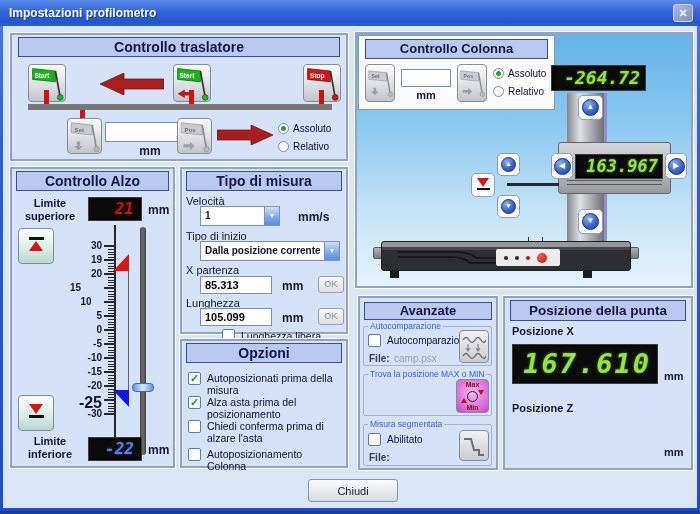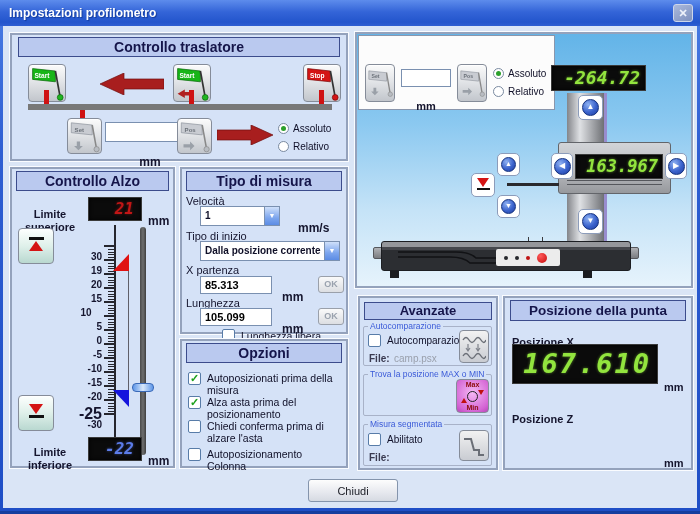--- a/index.html
+++ b/index.html
@@ -15,21 +15,21 @@
          text-shadow:1px 1px 1px #123a9a; }
   .closebtn { position:absolute; right:7px; top:4px; width:20px; height:18px; border-radius:3px;
          background:linear-gradient(145deg,#aab9dc,#7e91be); border:1px solid #cdd6ea;
          color:#eef2fa; font-size:11px; font-weight:bold; text-align:center; line-height:16px; }
   .client { position:absolute; left:3px; top:26px; width:694px; height:482px; background:#dae5f6; }
 
   .grp { position:absolute; background:#d5e2f7; border:2px solid #94a2bc; box-shadow:0 0 0 1px #fafcff; }
   .grp-hd { position:absolute; height:20px; background:#bac9ef; border:1px solid #3c4c8c;
          color:#15154a; font-weight:bold; font-size:14px; text-align:center; line-height:18px; }
   .lbl { position:absolute; font-size:11px; color:#15152e; }
-  .b { font-weight:bold;margin-top:11px; }
+  .b { font-weight:bold; }
 
   .btn3d { position:absolute; border:1px solid #858c99; border-radius:4px;
          background:linear-gradient(180deg,#fbfbfb 0%,#e3e5e8 45%,#c2c6cc 100%);
          box-shadow:inset 0 1px 0 #fff; }
   .limitbtn { background:linear-gradient(180deg,#fdfffe 0%,#dff0ea 50%,#b9d8d0 100%); }
   .icon-stack { position:absolute; left:0; right:0; display:flex; flex-direction:column; align-items:center; }
   .bar { width:15px; height:3px; background:#111; }
   .tri-up { width:0; height:0; border-left:7px solid transparent; border-right:7px solid transparent; border-bottom:10px solid #d41414; }
   .tri-down { width:0; height:0; border-left:7px solid transparent; border-right:7px solid transparent; border-top:10px solid #d41414; }
 
@@ -200,21 +200,21 @@
     <div style="position:absolute;left:92px;top:174px;width:10px;height:2px;background:#26262e;"></div>
     <div style="position:absolute;left:92px;top:188px;width:10px;height:2px;background:#26262e;"></div>
     <div style="position:absolute;left:92px;top:202px;width:10px;height:2px;background:#26262e;"></div>
     <div style="position:absolute;left:92px;top:216px;width:10px;height:2px;background:#26262e;"></div>
     <div style="position:absolute;left:92px;top:230px;width:10px;height:2px;background:#26262e;"></div>
     <div style="position:absolute;left:92px;top:244px;width:10px;height:2px;background:#26262e;"></div>
 
     <div class="lbl b" style="left:58px;top:71px;width:32px;text-align:right;font-size:10px;">30</div>
     <div class="lbl b" style="left:58px;top:85px;width:32px;text-align:right;font-size:10px;">19</div>
     <div class="lbl b" style="left:58px;top:99px;width:32px;text-align:right;font-size:10px;">20</div>
-    <div class="lbl b" style="left:58px;top:113px;width:32px;text-align:right;font-size:10px;">15</div>
+    <div class="lbl b" style="left:58px;top:113px;width:32px;text-align:left;font-size:10px;">15</div>
     <div class="lbl b" style="left:58px;top:127px;width:32px;text-align:center;font-size:10px;">10</div>
     <div class="lbl b" style="left:58px;top:141px;width:32px;text-align:right;font-size:10px;">5</div>
     <div class="lbl b" style="left:58px;top:155px;width:32px;text-align:right;font-size:10px;">0</div>
     <div class="lbl b" style="left:58px;top:169px;width:32px;text-align:right;font-size:10px;">-5</div>
     <div class="lbl b" style="left:58px;top:183px;width:32px;text-align:right;font-size:10px;">-10</div>
     <div class="lbl b" style="left:58px;top:197px;width:32px;text-align:right;font-size:10px;">-15</div>
     <div class="lbl b" style="left:58px;top:211px;width:32px;text-align:right;font-size:10px;">-20</div>
     <div class="lbl b" style="left:58px;top:225px;width:32px;text-align:right;font-size:16px;">-25</div>
     <div class="lbl b" style="left:58px;top:239px;width:32px;text-align:right;font-size:10px;">-30</div>
 
@@ -286,20 +286,21 @@
     </div>
     <div class="cbrow" style="left:6px;top:107px;width:154px;">
       <span class="cbbox"></span>
       <span class="cblbl">Autoposizionamento Colonna</span>
     </div>
   </div>
 
   <div class="grp sky" style="left:355px;top:32px;width:338px;height:256px;">
 
     <div style="position:absolute;left:1px;top:1px;width:197px;height:75px;background:#fcfcfc;border:1px solid #8a96ac;">
+      <div class="grp-hd" style="left:6px;right:6px;top:3px;font-size:13px;">Controllo Colonna</div>
       <div class="btn3d" style="left:6px;top:28px;width:30px;height:38px;">
         <svg width="28" height="36" viewBox="0 0 30 32">
           <polygon points="3,3 22,5 22,14 3,12" fill="#c9ccd2" stroke="#8a8f98" stroke-width="0.6"></polygon>
           <text x="6" y="11" font-size="5.5" font-weight="bold" fill="#6a7078">Set</text>
           <path d="M22,5 L26,28" stroke="#888" stroke-width="1.4"></path>
           <circle cx="26" cy="28" r="2.4" fill="#b8bcc2" stroke="#888" stroke-width="0.6"></circle>
           <polygon points="8,21 8,25 5.5,25 9.5,29 13.5,25 11,25 11,21" fill="#9aa0a8"></polygon>
         </svg>
       </div>
       <input class="txtin" style="left: 42px; top: 33px; width: 50px; height: 18px;" value="">

